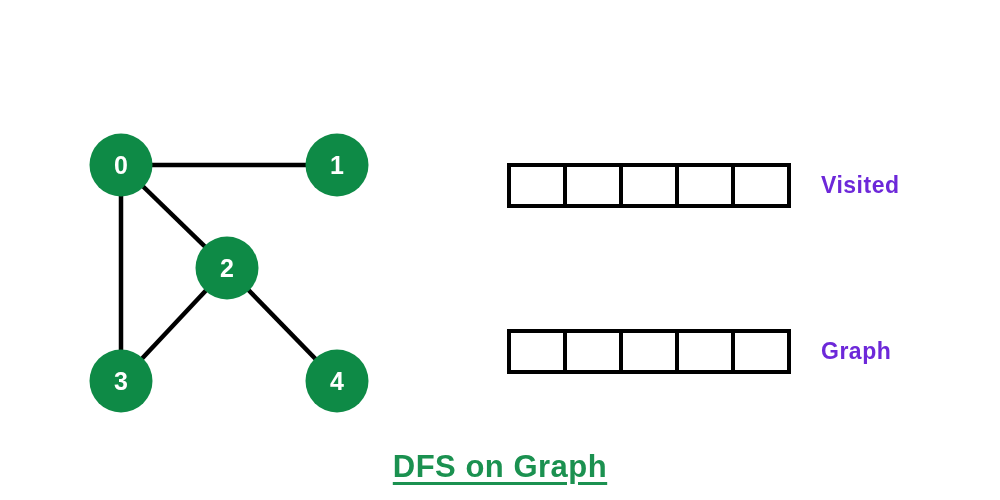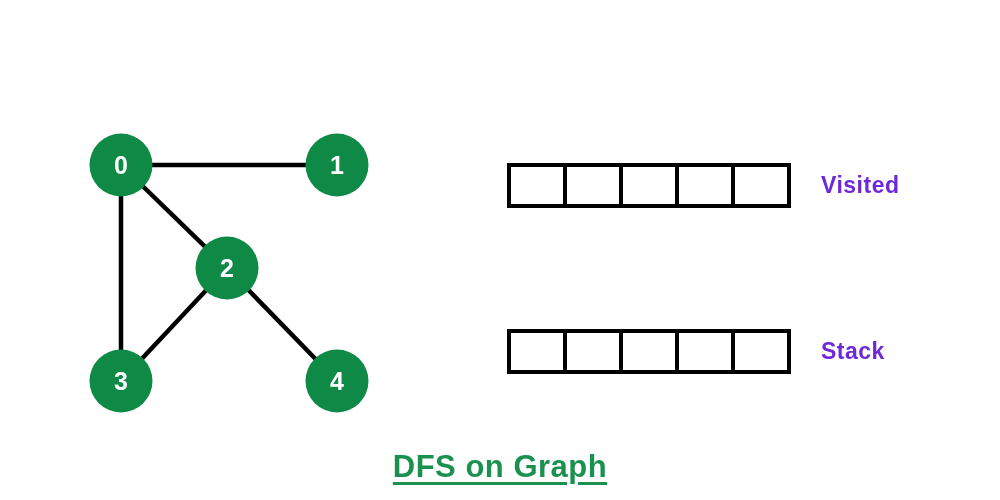--- a/index.html
+++ b/index.html
@@ -118,18 +118,18 @@
   </div>
 
   <div class="array-row" style="top:329px">
     <div class="cells">
         <div class="cell"></div>
         <div class="cell"></div>
         <div class="cell"></div>
         <div class="cell"></div>
         <div class="cell"></div>
       </div>
-    <div class="array-label">Stack</div>
+    <div class="array-label">Graph</div>
   </div>
 
   <div class="title" style="color: rgb(27, 145, 80);">DFS on Graph</div>
 
 </div>
 
 </body></html>

